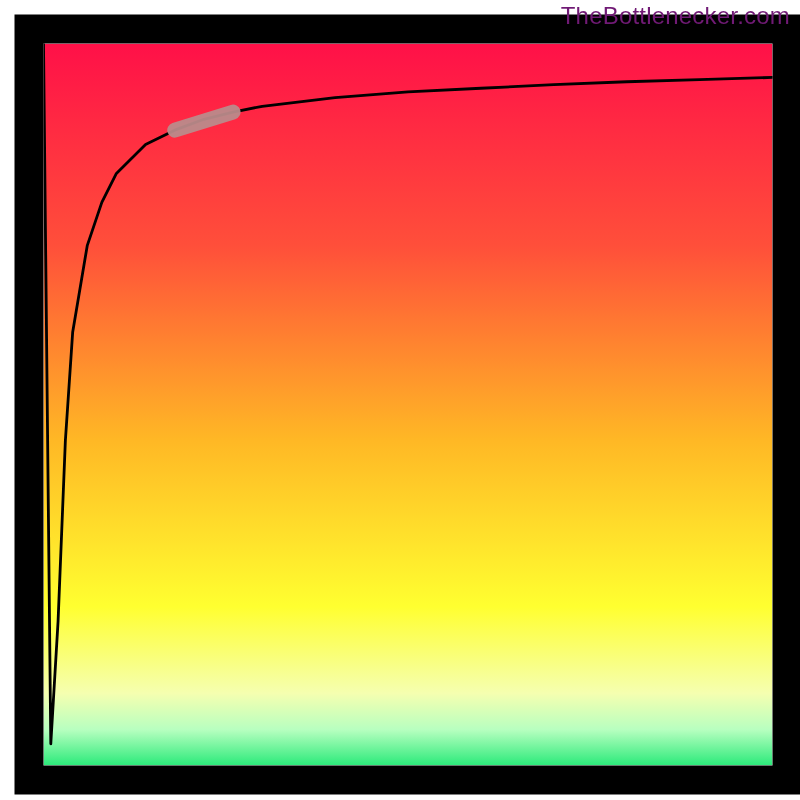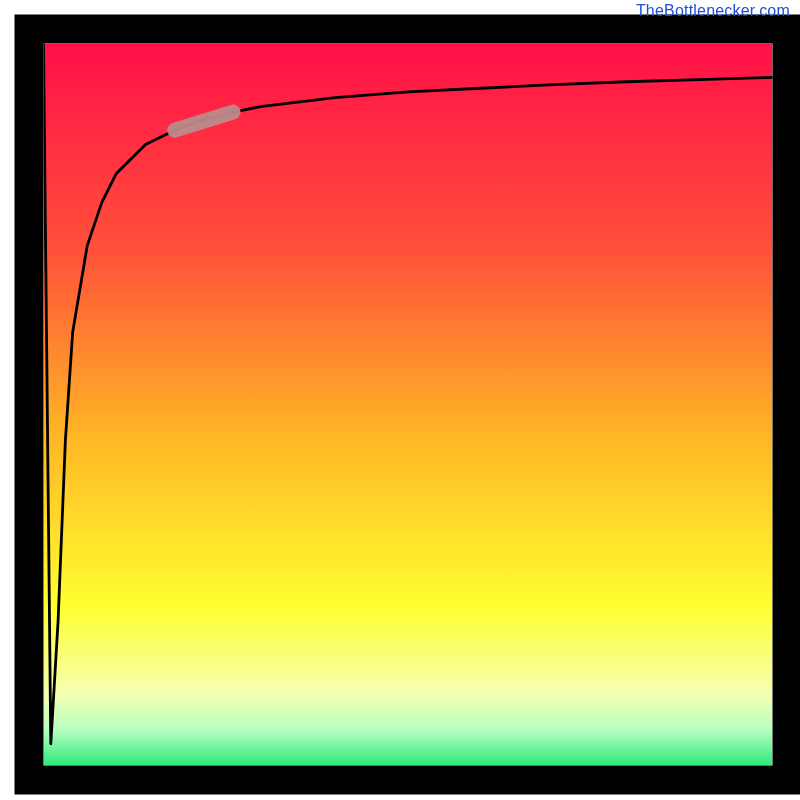--- a/index.html
+++ b/index.html
@@ -16,22 +16,22 @@
     height: 800px;
   }
   svg {
     display: block;
   }
   .watermark {
     position: absolute;
     top: 2px;
     right: 10px;
     font-family: Arial, Helvetica, sans-serif;
-    font-size: 16px;
-    color: #1d4ed8;
+    font-size: 24px;
+    color: #701a75;
     letter-spacing: 0.2px;
     user-select: none;
   }
 </style>
 </head>
 <body>
 
 <div class="stage">
   <svg id="chart-svg" width="800" height="800" viewBox="0 0 800 800">
     <defs>

